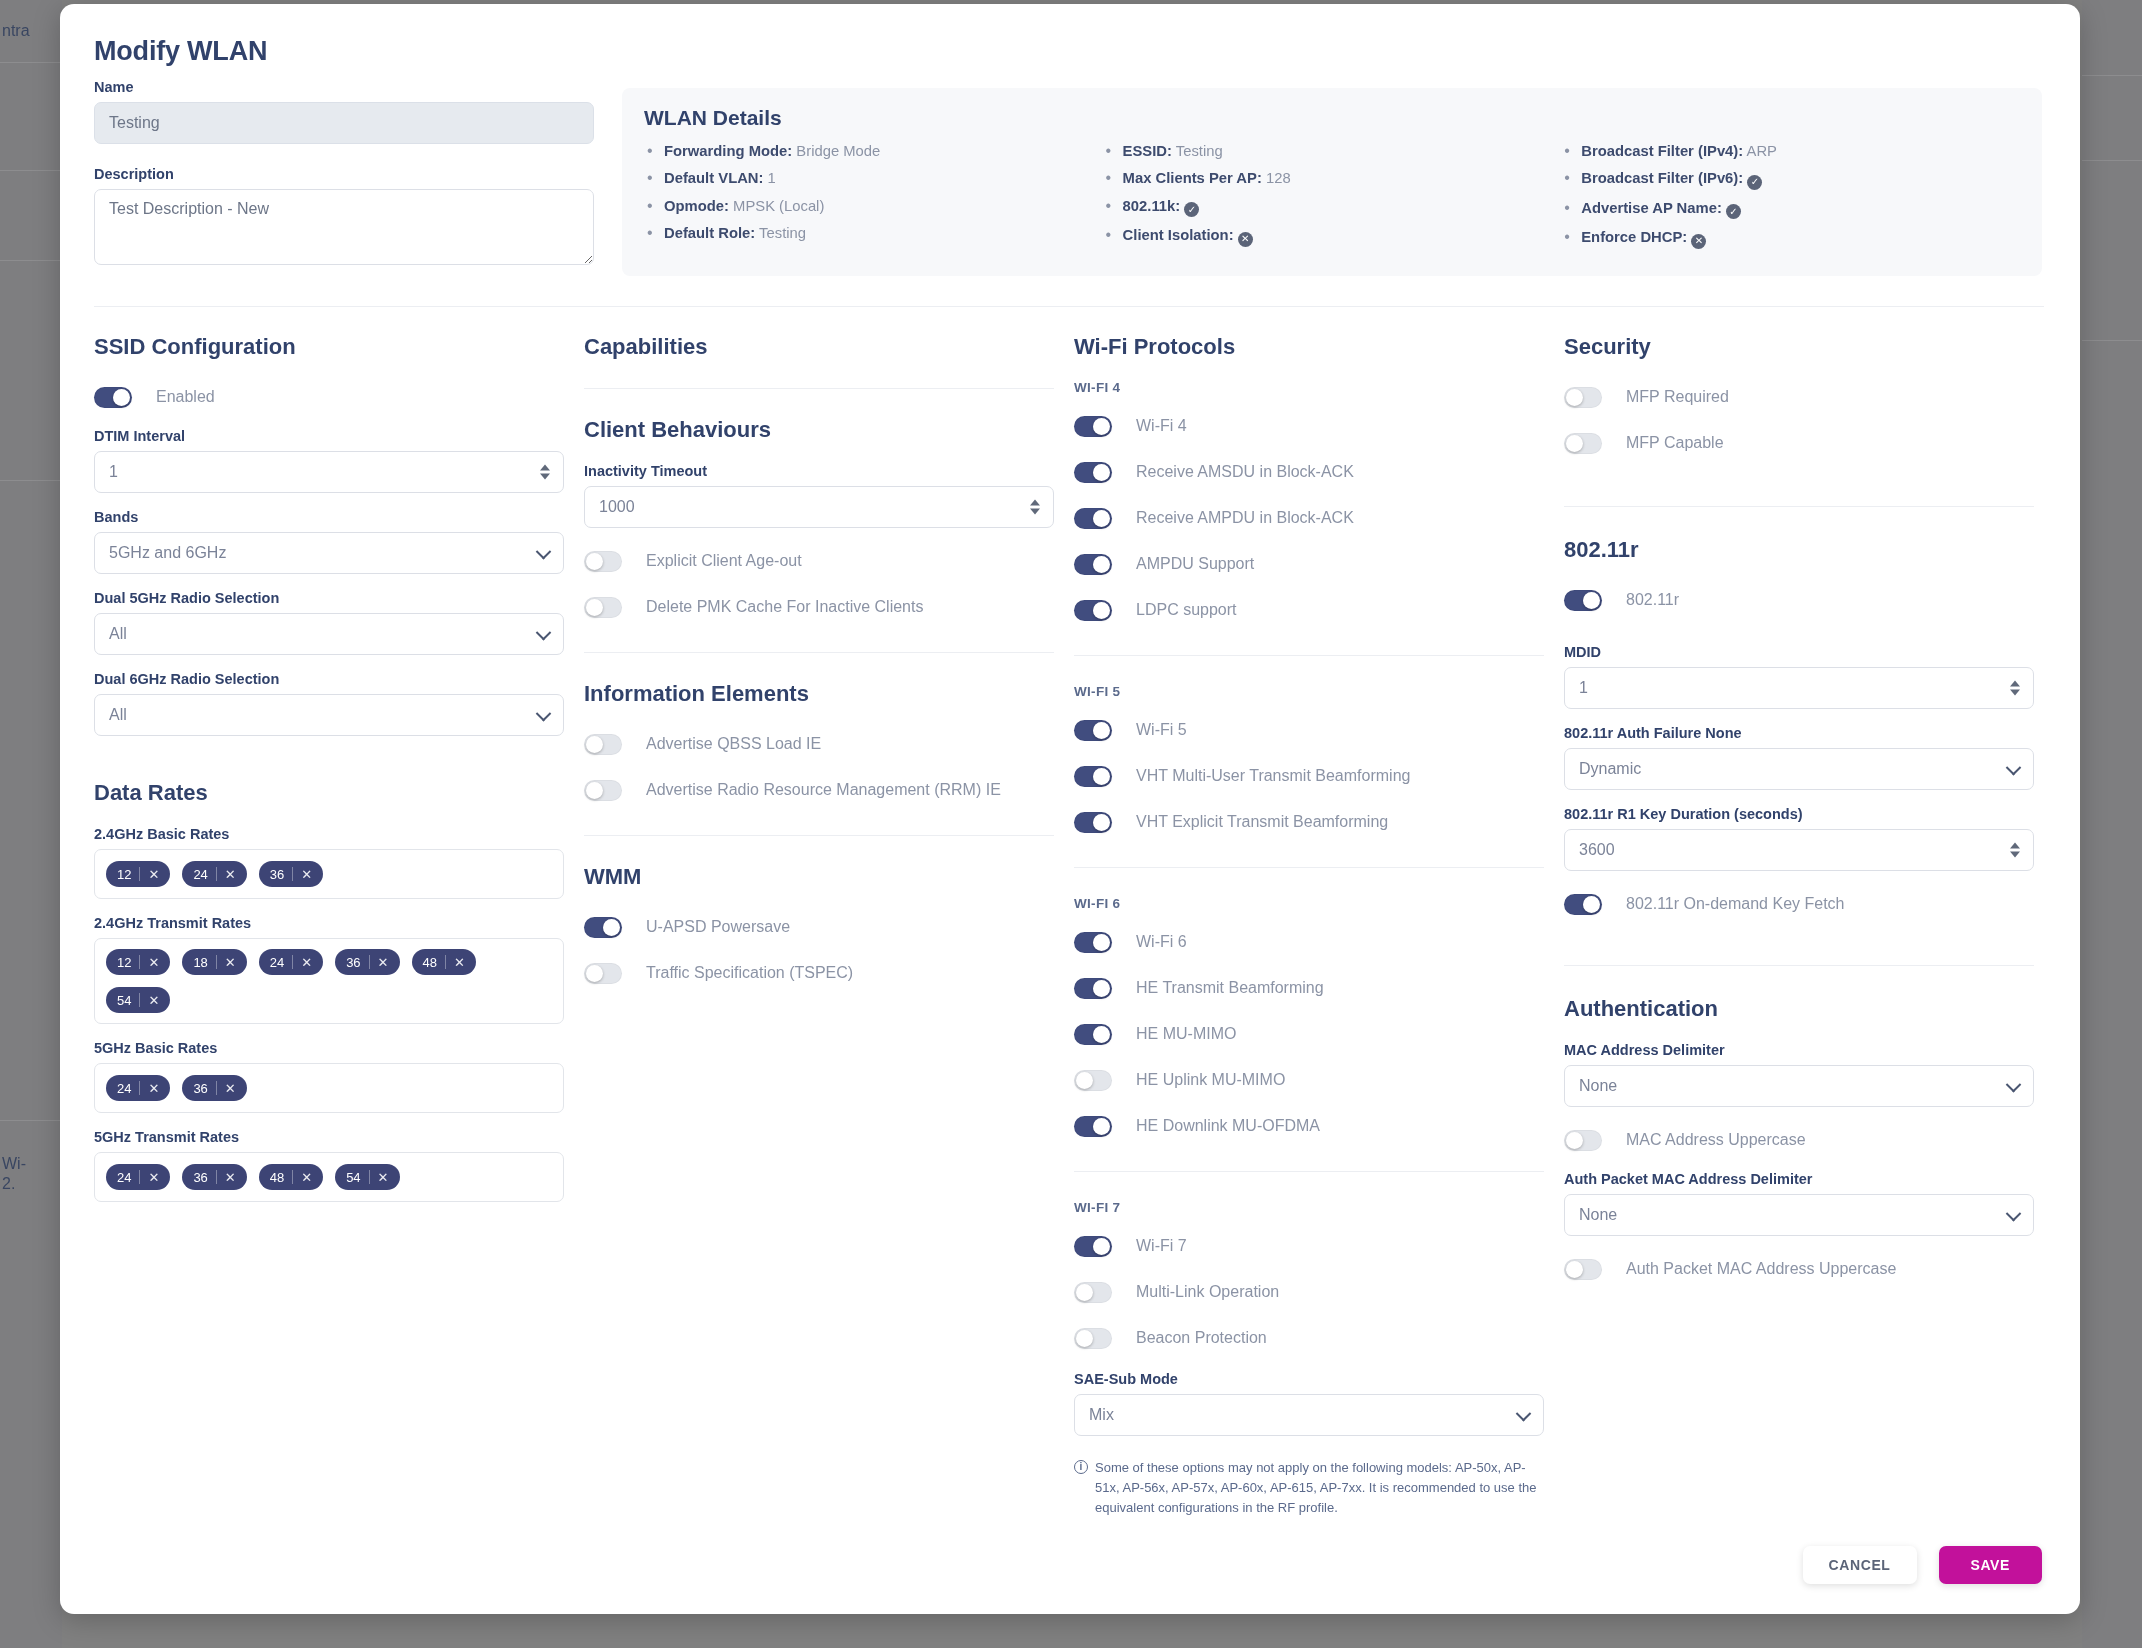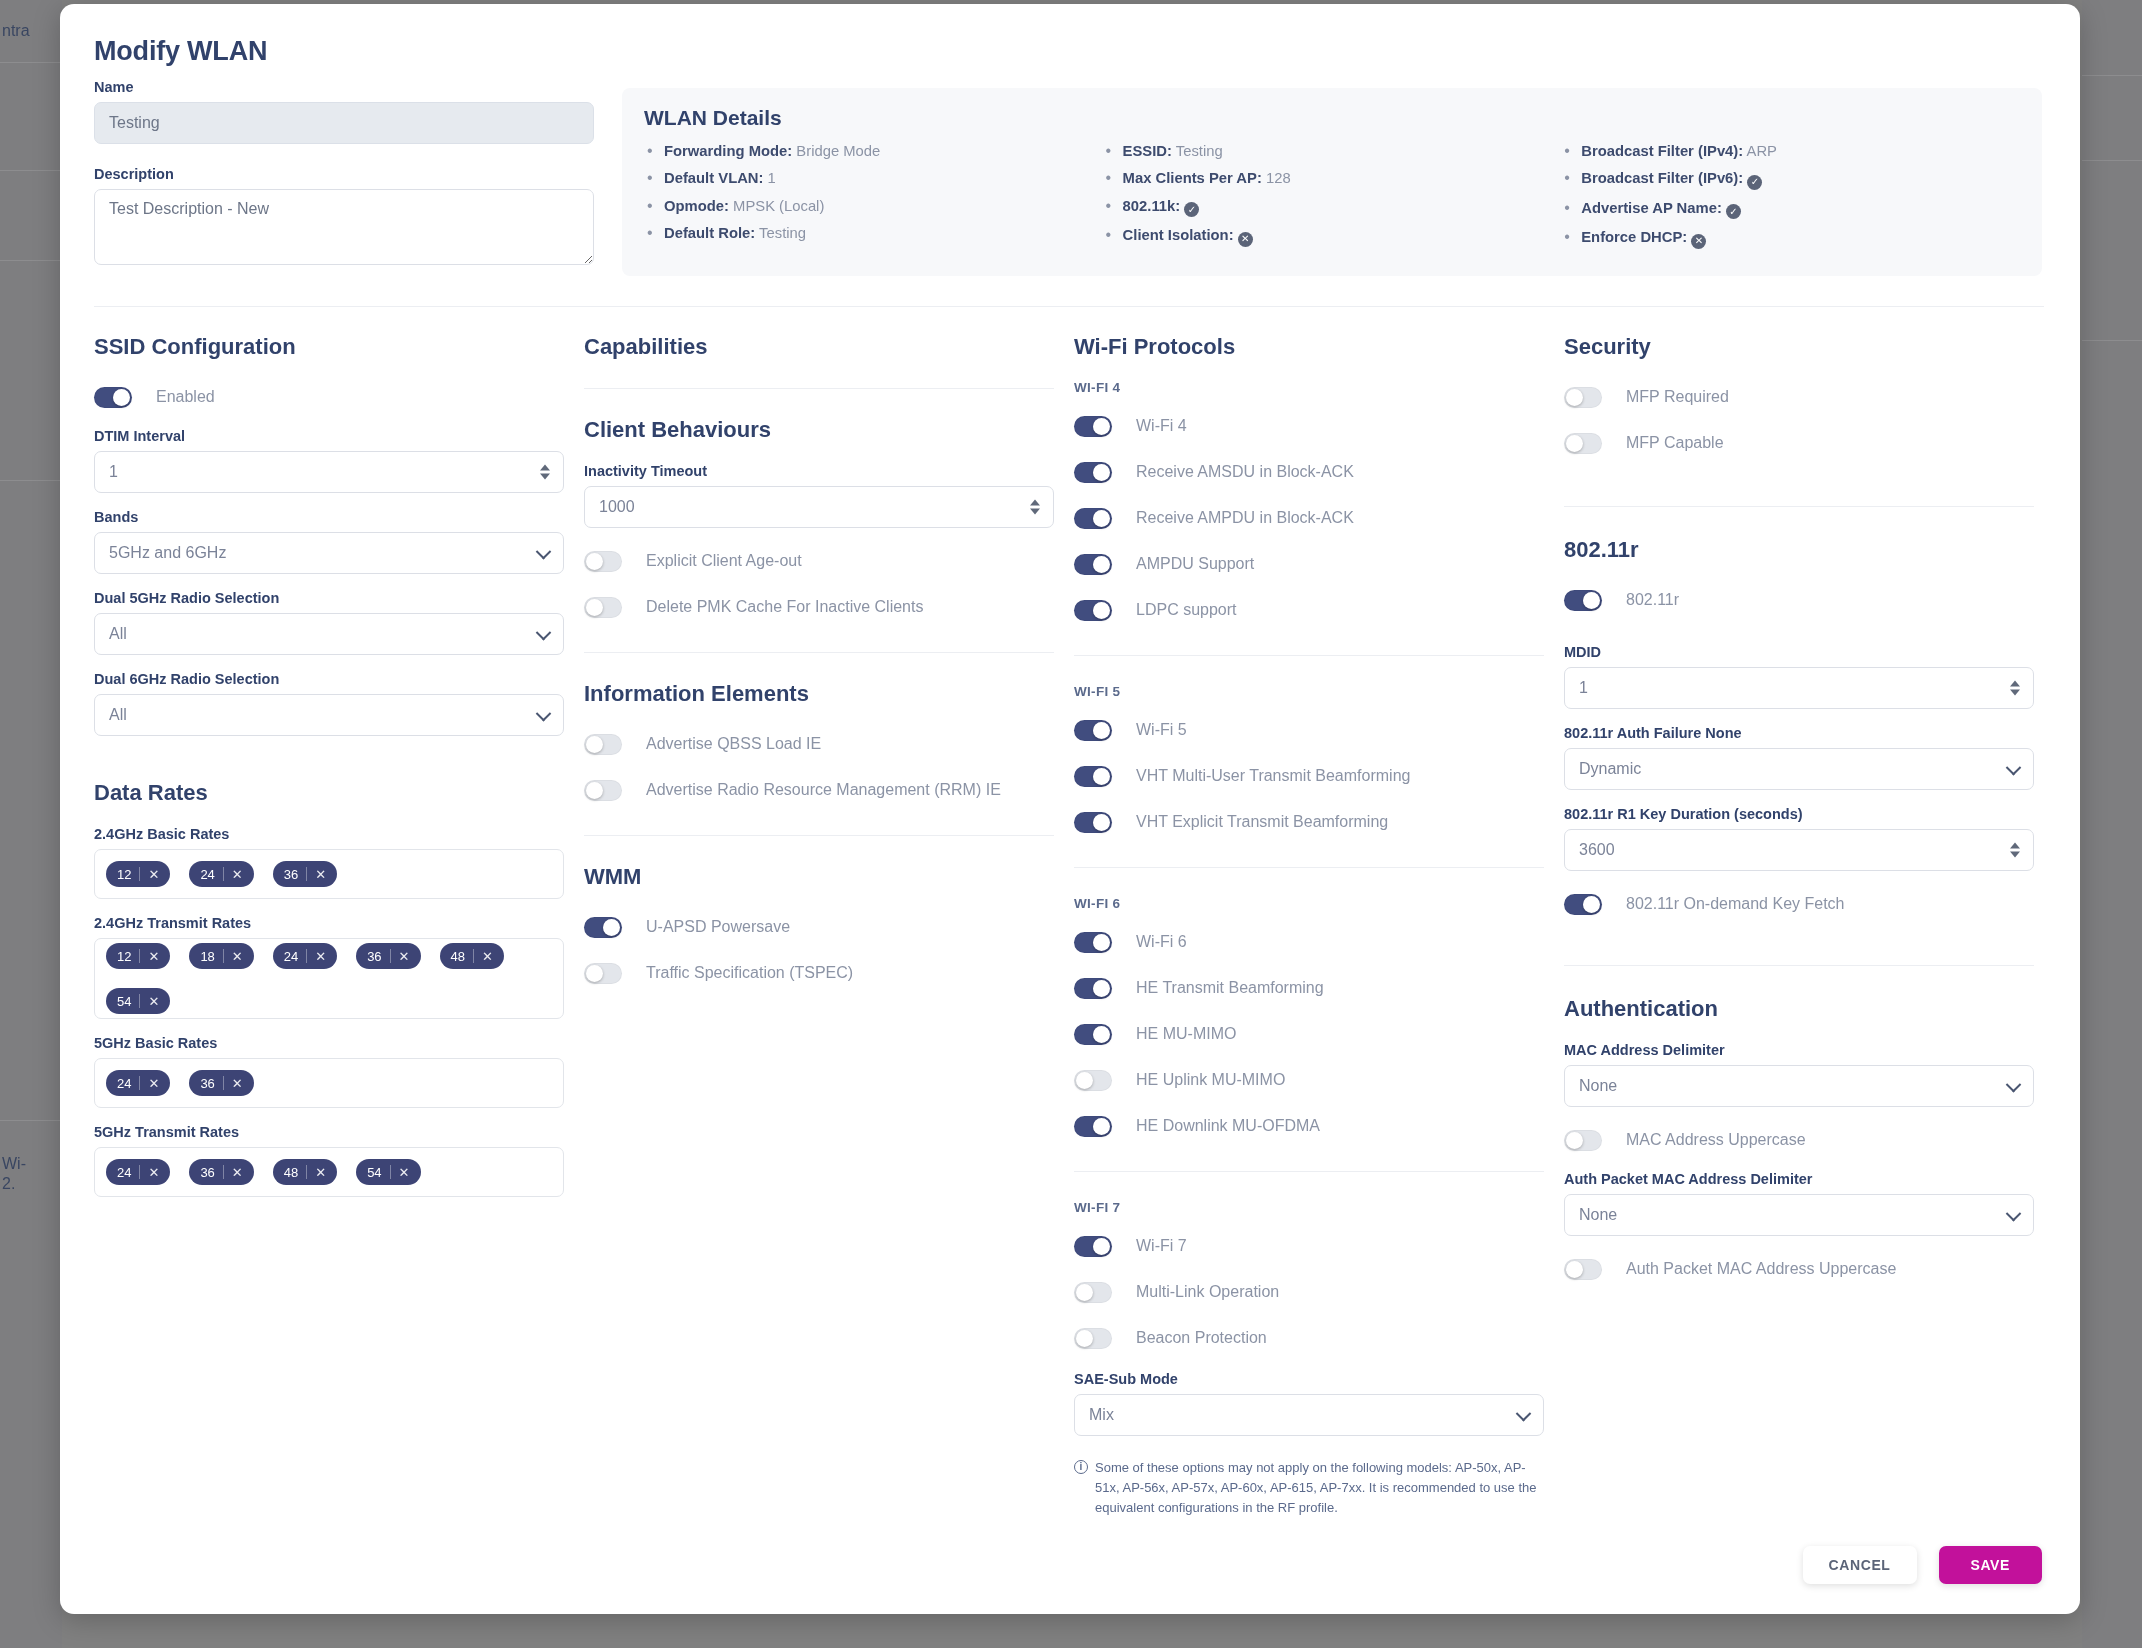--- a/index.html
+++ b/index.html
@@ -105,21 +105,21 @@
     content:""; position:absolute; top: 2px; left: 2px; width: 17px; height: 17px;
     border-radius: 50%; background:#fff; box-shadow: 0 1px 3px rgba(0,0,0,.28);
   }
   .tgl.on { background: #414d7f; }
   .tgl.on::after { left: 19px; }
   .tgl-lbl { font-size: 16px; color: #8b93a5; margin-left: 24px; }
 
   
   .chipbox {
     width: 100%; min-height: 50px; border:1px solid #e2e5ea; border-radius: 7px;
-    padding: 4px 11px; display:flex; flex-wrap: wrap; gap: 19px; align-items:center;
+    padding: 10px 11px; display:flex; flex-wrap: wrap; gap: 12px; align-items:center;
   }
   .chip {
     height: 26px; background: #3d4475; border-radius: 13px; color:#fff;
     display:flex; align-items:center; font-size: 13px; padding: 0 2px 0 11px;
   }
   .chip .sep { width:1px; height:14px; background: rgba(255,255,255,.35); margin: 0 8px; }
   .chip .x { padding-right: 9px; font-size: 13px; opacity:.9; }
 
   
   .note {

